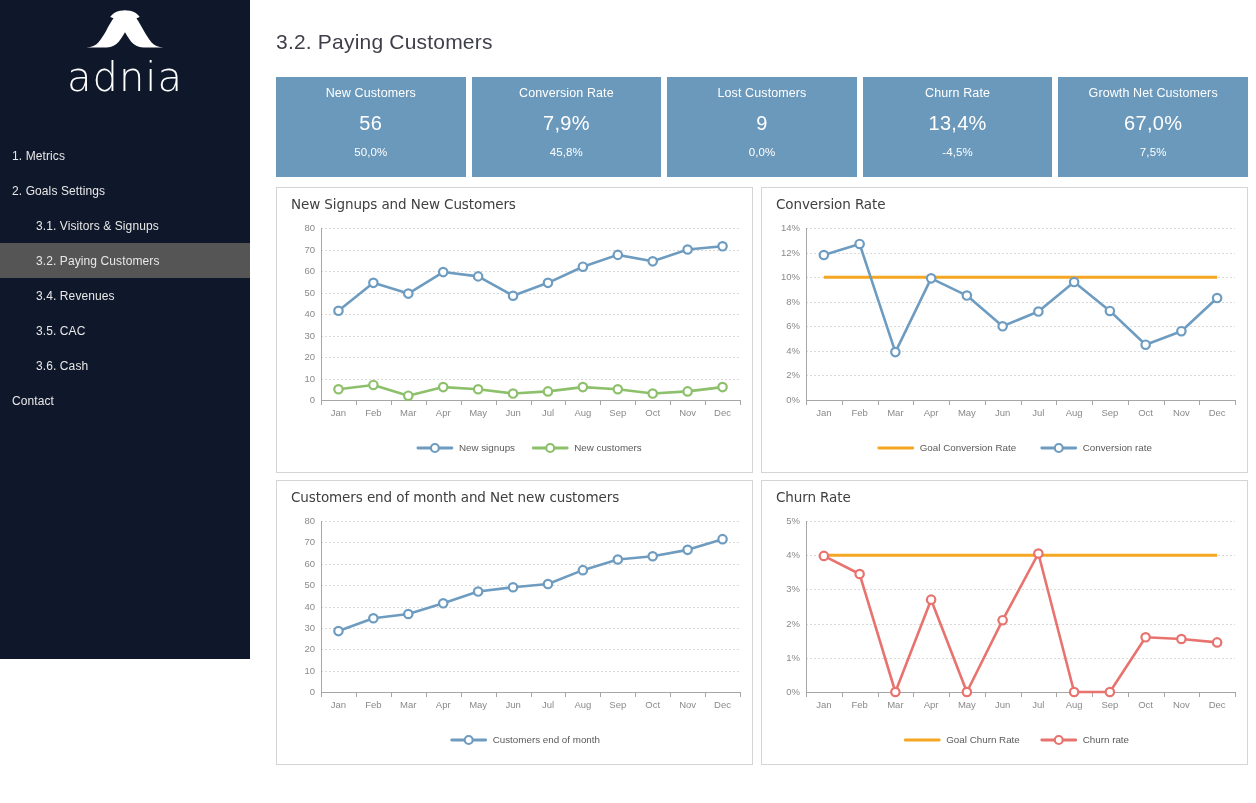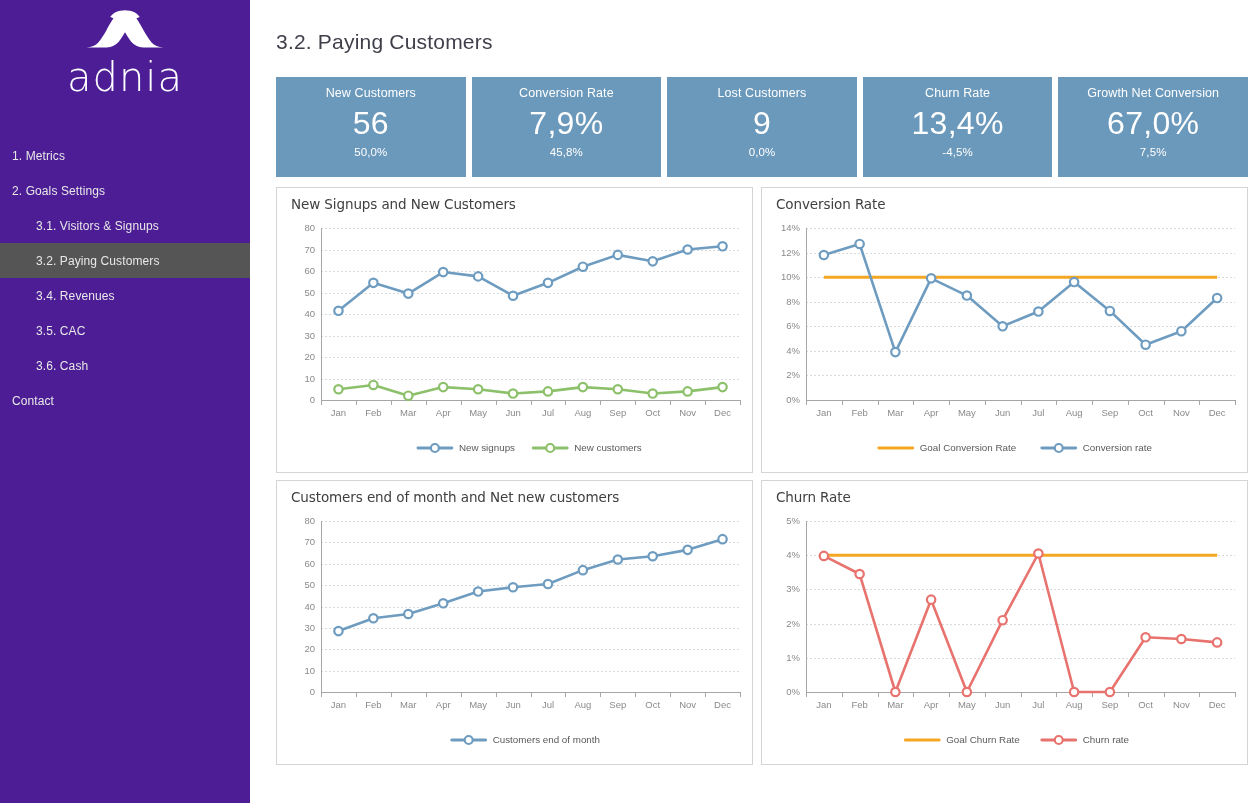--- a/index.html
+++ b/index.html
@@ -6,22 +6,22 @@
   html, body {
     width: 1256px; height: 803px;
     background: #ffffff;
     font-family: "Liberation Sans", sans-serif;
     overflow: hidden;
   }
   #app { position: relative; width: 1256px; height: 803px; display: flex; }
 
   
   .sidebar {
-    width: 250px; height: 803px;
-    background: #4c1d95;
+    width: 250px; height: 659px;
+    background: #0f172a;
     flex: 0 0 250px;
     position: relative;
   }
   .logo-wrap {
     height: 110px;
     display: flex; flex-direction: column;
     align-items: center; justify-content: flex-start;
     padding-top: 6px;
   }
   .logo-mark { width: 92px; height: 46px; display: block; }
@@ -75,21 +75,21 @@
   .kpi-card {
     flex: 1 1 0;
     background: #6b99bb;
     color: #ffffff;
     display: flex; flex-direction: column;
     align-items: center;
     padding-top: 9px;
     cursor: default;
   }
   .kpi-label { font-size: 12.5px; font-weight: 400; letter-spacing: .1px; }
-  .kpi-value { font-size: 32px; font-weight: 400; line-height: 44px; margin-top: 1px; letter-spacing: .3px; }
+  .kpi-value { font-size: 20px; font-weight: 400; line-height: 44px; margin-top: 1px; letter-spacing: .3px; }
   .kpi-sub { font-size: 11.5px; margin-top: 1px; letter-spacing: .1px; }
 
   
   .chart-grid {
     display: grid;
     grid-template-columns: 477px 487px;
     grid-template-rows: 286px 285px;
     gap: 7px 8px;
     margin-top: 10px;
   }
@@ -182,21 +182,21 @@
           <div class="kpi-label">Lost Customers</div>
           <div class="kpi-value">9</div>
           <div class="kpi-sub">0,0%</div>
         </div>
         <div class="kpi-card" style="background: rgb(107, 153, 187);">
           <div class="kpi-label">Churn Rate</div>
           <div class="kpi-value">13,4%</div>
           <div class="kpi-sub">-4,5%</div>
         </div>
         <div class="kpi-card" style="background: rgb(107, 153, 187);">
-          <div class="kpi-label">Growth Net Conversion</div>
+          <div class="kpi-label">Growth Net Customers</div>
           <div class="kpi-value">67,0%</div>
           <div class="kpi-sub">7,5%</div>
         </div>
       </div>
 
     <div class="chart-grid">
         <div class="panel">
           <div class="panel-title">New Signups and New Customers</div>
           <svg class="chart-svg" viewBox="0 0 475 284" preserveAspectRatio="none">
             <text class="axis-label y" x="38" y="212.5">0</text>

